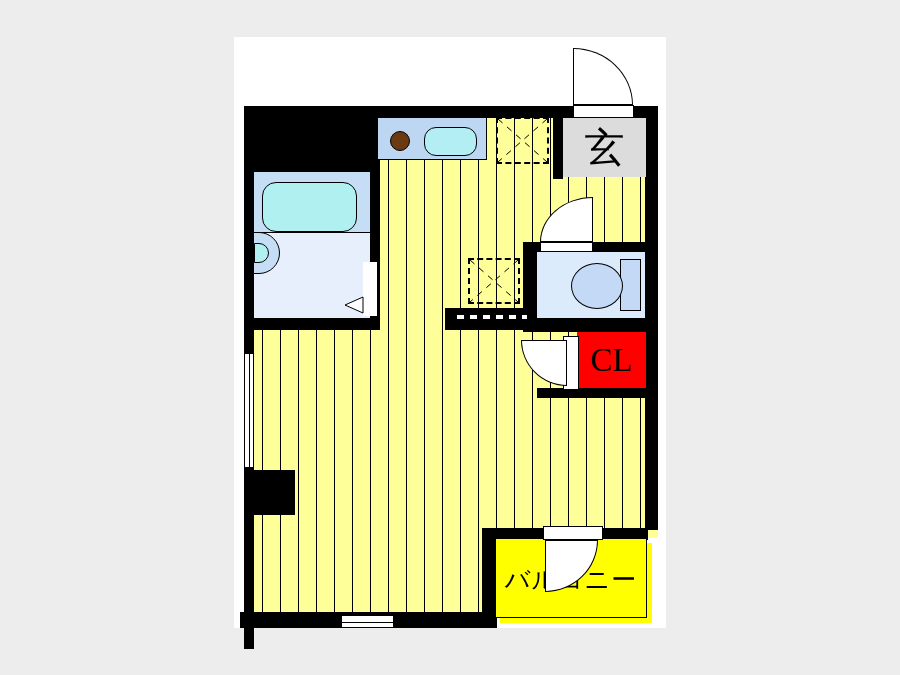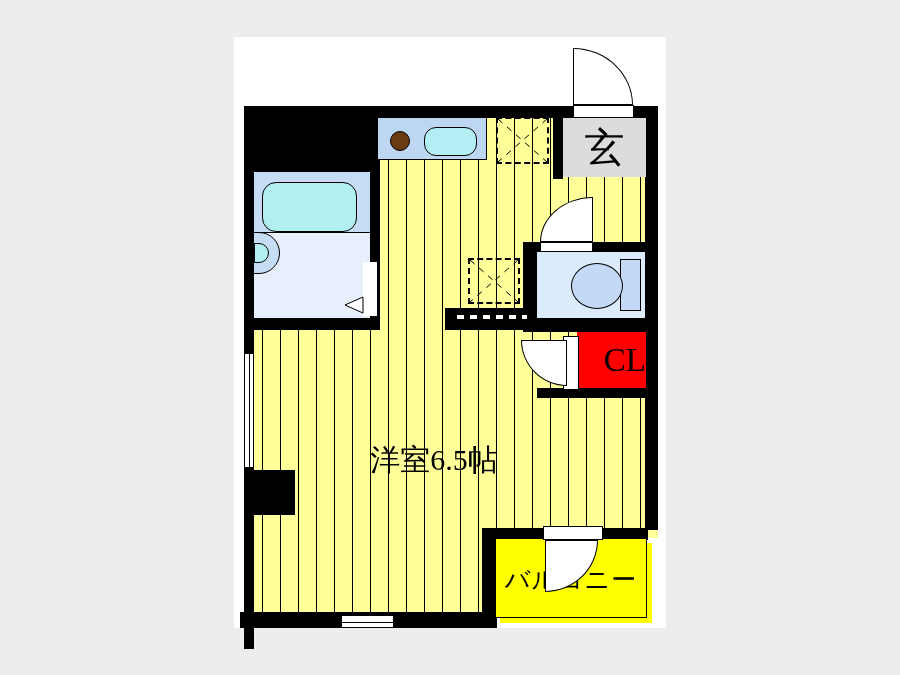--- a/index.html
+++ b/index.html
@@ -100,29 +100,28 @@
   <div class="qdisc" style="left:339px;top:11px;width:60px;height:57px;border-top-right-radius:100% 100%;"></div>
 
   <div class="room" style="left: 303px; top: 215px; width: 108px; height: 66px; background-color: rgb(220, 235, 251);">
     <div class="room outlined" style="left: 83px; top: 7px; width: 21px; height: 52px; background-color: rgb(195, 217, 245);"></div>
     <div class="room outlined" style="left: 34px; top: 11px; width: 52px; height: 46px; border-radius: 50%; background-color: rgb(195, 217, 245);"></div>
   </div>
 
   <div class="qdisc" style="left:306px;top:160px;width:53px;height:45px;border-top-left-radius:100% 100%;"></div>
   <div class="leaf" style="left:306px;top:205px;width:53px;height:10px;"></div>
 
-  <div class="room" style="left: 343px; top: 295px; width: 69px; height: 56px; display: flex; align-items: center; justify-content: flex-end; background-color: rgb(255, 0, 0);">
+  <div class="room" style="left: 343px; top: 295px; width: 69px; height: 56px; display: flex; align-items: center; justify-content: center; background-color: rgb(255, 0, 0);">
     <span class="label" style="position:static;font-size:33px;">CL</span>
   </div>
 
   <div class="leaf" style="left:329px;top:299px;width:16px;height:54px;"></div>
   <div class="qdisc" style="left:287px;top:303px;width:46px;height:46px;border-bottom-left-radius:100% 100%;"></div>
 
   <div class="room outlined" style="left: 261px; top: 501px; width: 152px; height: 80px; box-shadow: rgb(255, 255, 0) 5px 5px 0px; background-color: rgb(255, 255, 0);">
     <span class="label" style="left:0;right:0;top:28px;font-size:25px;letter-spacing:1px;">バルコニー</span>
   </div>
 
   <div class="leaf" style="left:309px;top:489px;width:60px;height:14px;"></div>
   <div class="qdisc" style="left:311px;top:503px;width:53px;height:52px;border-bottom-right-radius:100% 100%;"></div>
 
-  <div class="label" style="left:110px;top:408px;width:180px;font-size:30px;">洋室6.5帖</div>
 
 </div>
 
 </body></html>

